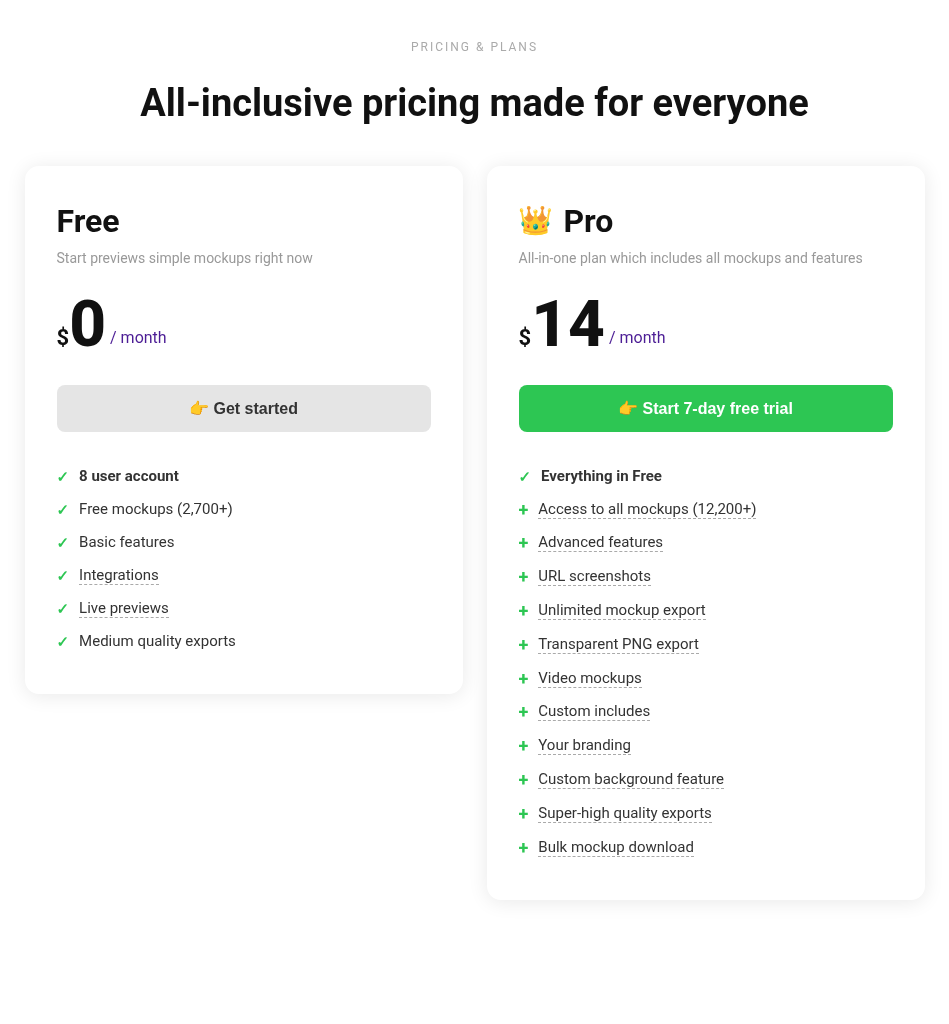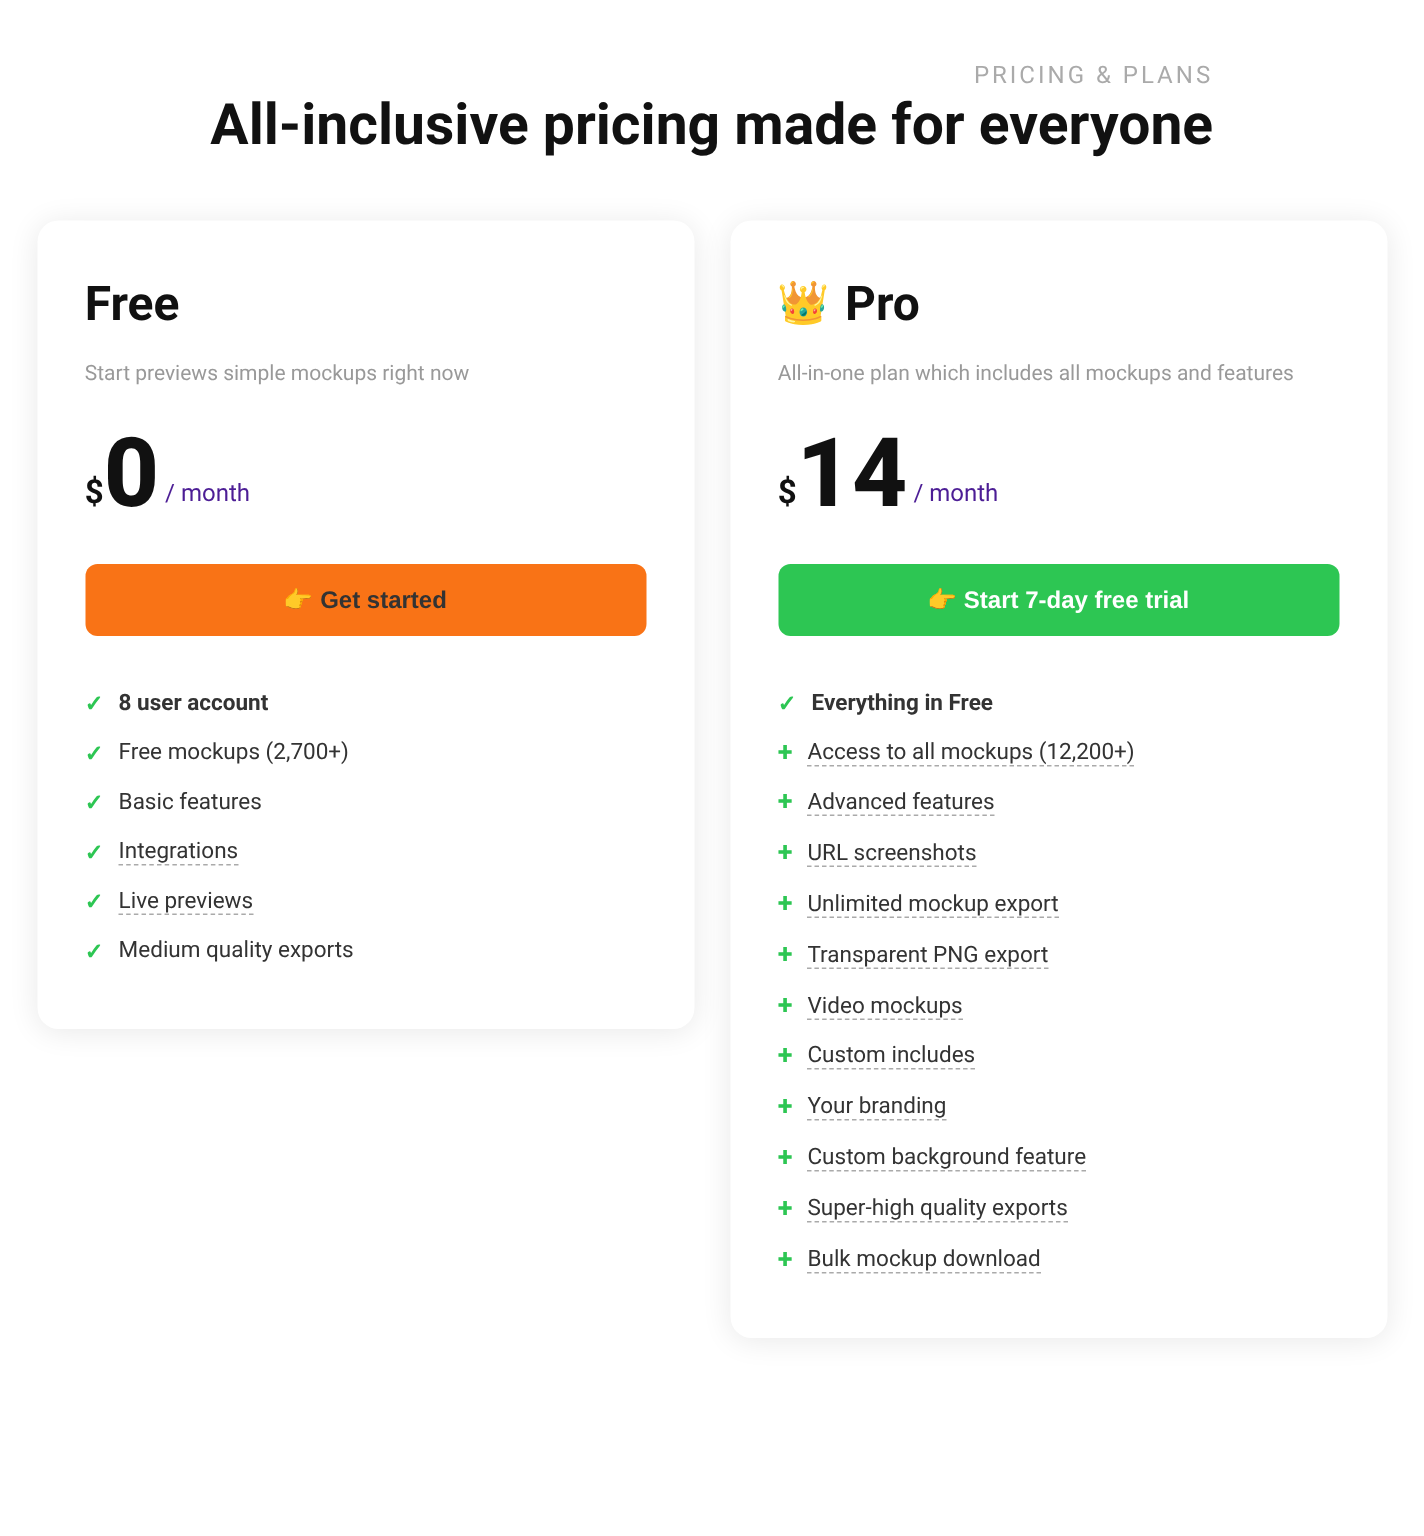--- a/index.html
+++ b/index.html
@@ -10,26 +10,25 @@
       flex-direction: column;
       align-items: center;
       padding: 40px 20px 60px;
       min-height: 100vh;
     }
     .page-header {
       text-align: center;
       margin-bottom: 40px;
     }
     .page-eyebrow {
-      font-size: 16px;
+      font-size: 12px;
       letter-spacing: 2px;
       text-transform: uppercase;
       color: #aaa;
-      margin-bottom: 4px;
-      text-align: right;
+      margin-bottom: 28px;
     }
     .page-title {
       font-size: 38px;
       font-weight: 700;
       color: #111;
       line-height: 1.15;
     }
     .plans-container {
       display: flex;
       gap: 24px;
@@ -41,21 +40,21 @@
       background: #fff;
       border-radius: 14px;
       box-shadow: 0 2px 20px rgba(0,0,0,0.09);
       padding: 36px 32px;
       flex: 1;
     }
     .plan-name {
       font-size: 32px;
       font-weight: 700;
       color: #111;
-      margin-bottom: 18px;
+      margin-bottom: 8px;
       display: flex;
       align-items: center;
       gap: 10px;
     }
     .plan-icon {
       font-size: 28px;
     }
     .plan-desc {
       font-size: 14px;
       color: #999;
@@ -92,21 +91,21 @@
       padding: 14px;
       border-radius: 8px;
       font-size: 16px;
       font-weight: 600;
       text-align: center;
       cursor: pointer;
       border: none;
       margin-bottom: 28px;
     }
     .btn-free {
-      background: #f97316;
+      background: #e5e5e5;
       color: #333;
     }
     .btn-pro {
       background: #2dc653;
       color: #fff;
     }
     .features-list {
       list-style: none;
       padding: 0;
     }

